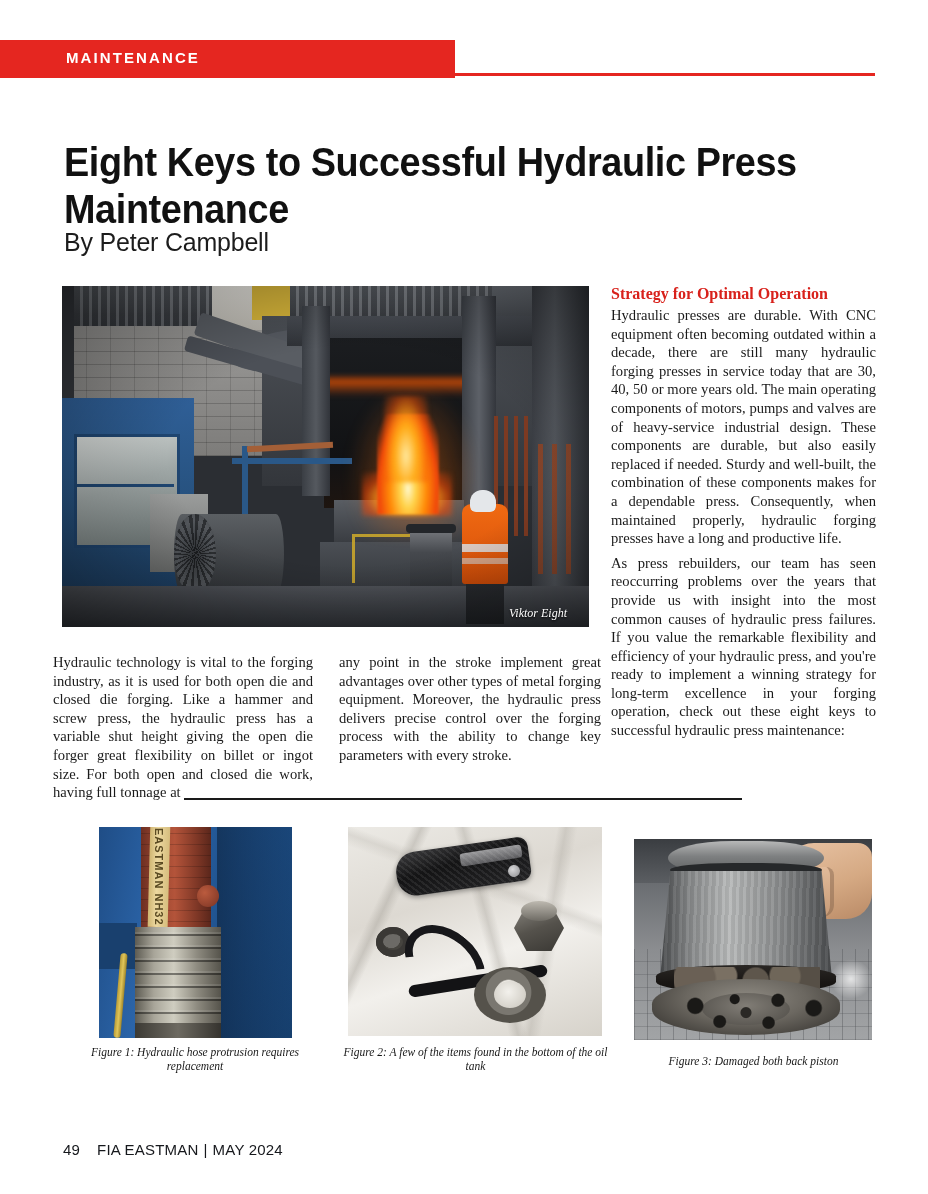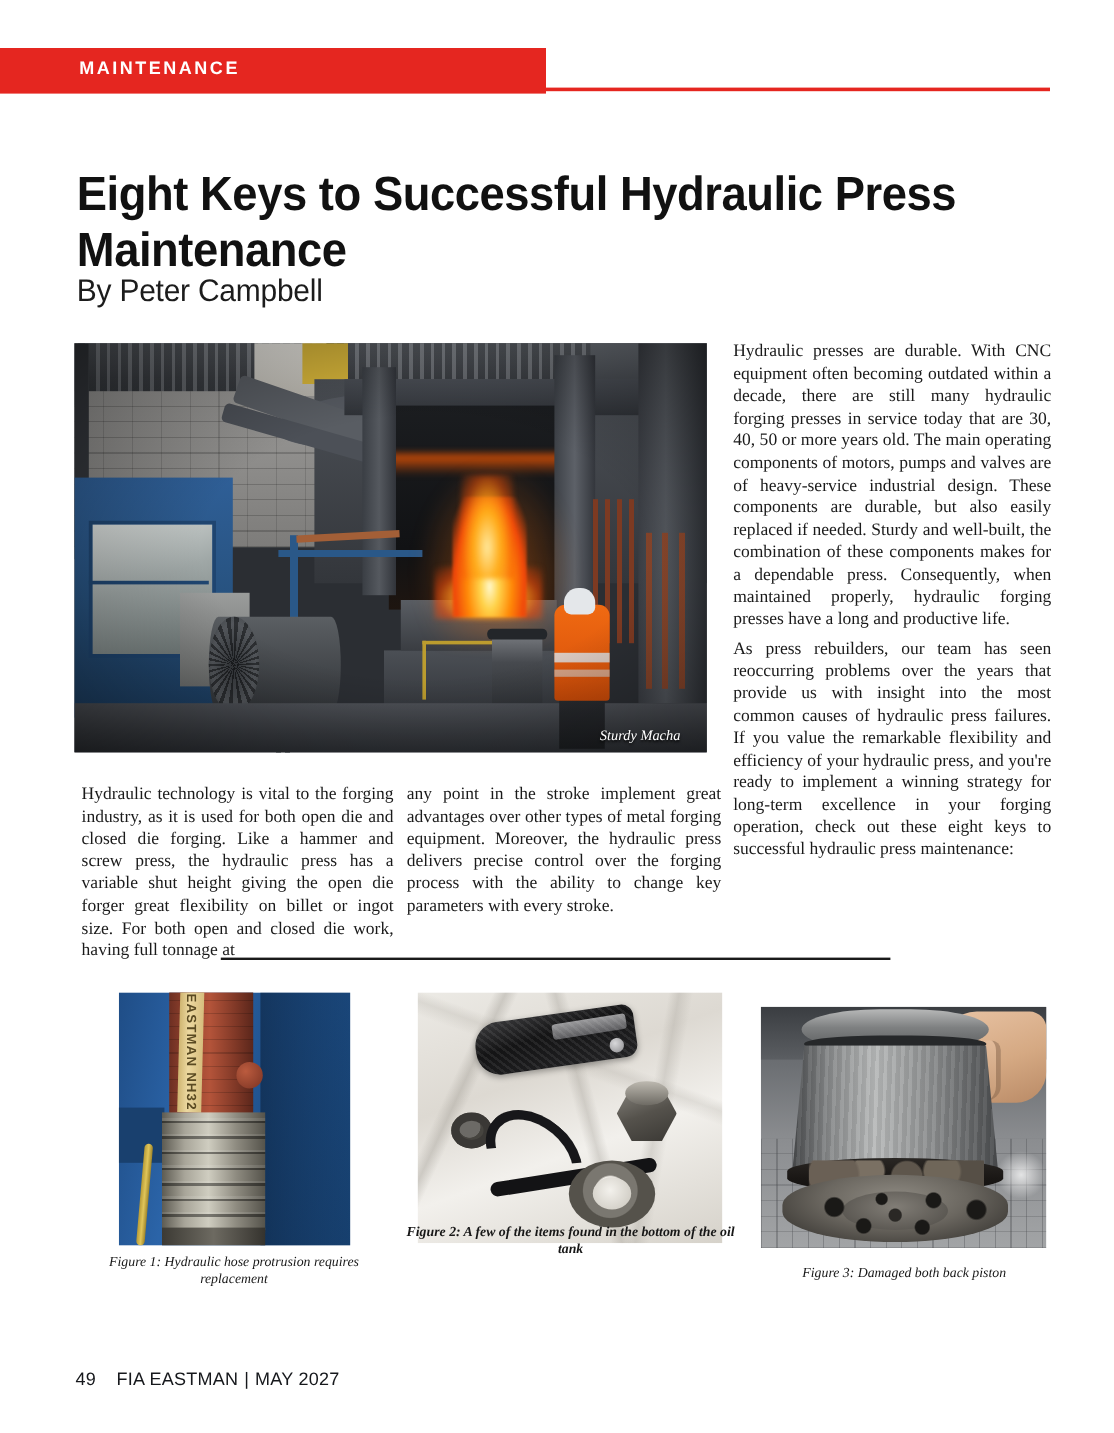--- a/index.html
+++ b/index.html
@@ -337,21 +337,21 @@
     color: #1a1a1a;
     text-align: justify;
     margin: 0;
     -webkit-hyphens: auto;
     hyphens: auto;
   }
   .body-p + .body-p { margin-top: 6px; }
 
   .lower-col-1 {
     position: absolute;
-    left: 68px; top: 653px;
+    left: 53px; top: 653px;
     width: 260px;
   }
   .lower-col-2 {
     position: absolute;
     left: 339px; top: 653px;
     width: 262px;
   }
 
   
   .divider {
@@ -518,21 +518,21 @@
   .f2-bearing {
     position:absolute; left:126px; top:140px; width:72px; height:56px;
     border-radius:50%;
     background: radial-gradient(circle at 48% 45%, #efece6 0 24%, #7a7770 27% 46%, #55524b 48% 78%, #36342f 80% 100%);
   }
   .f2-bearing-in {
     position:absolute; left:146px; top:154px; width:32px; height:27px;
     border-radius:50%;
     background: radial-gradient(circle at 45% 40%, #f3f1ec, #c8c4bb);
   }
-  .fig2-cap { left: 336px; top: 1020px; width: 279px; font-weight: bold; }
+  .fig2-cap { left: 336px; top: 1045px; width: 279px; }
 
   
   .fig3 { left: 634px; top: 839px; width: 238px; height: 201px; }
   .f3-bg {
     position:absolute; inset:0;
     background: linear-gradient(180deg,#55585c 0%,#6d7074 25%,#8b8d90 55%,#a2a4a6 100%);
   }
   .f3-bg-grid {
     position:absolute; left:0; top:110px; width:238px; height:91px;
     background:
@@ -679,24 +679,25 @@
   <div class="h-layer h-rail-yellow"></div>
   <div class="h-layer h-bucket"></div>
   <div class="h-layer h-bucket-rim"></div>
   <div class="h-layer h-floor"></div>
   <div class="h-layer h-worker-legs"></div>
   <div class="h-layer h-worker-body"></div>
   <div class="h-layer h-worker-stripe"></div>
   <div class="h-layer h-worker-stripe2"></div>
   <div class="h-layer h-worker-head"></div>
   <div class="h-layer h-vignette"></div>
-  <div class="hero-credit">Sturdy Macha</div>
+  <div class="hero-credit">Viktor Eight</div>
 </div>
 
 <div class="right-col">
+  <h2 class="sec-head">Strategy for Optimal Operation</h2>
   <p class="body-p">Hydraulic presses are durable. With CNC equipment often becoming outdated within a decade, there are still many hydraulic forging presses in service today that are 30, 40, 50 or more years old. The main operating components of motors, pumps and valves are of heavy-service industrial design. These components are durable, but also easily replaced if needed. Sturdy and well-built, the combination of these components makes for a dependable press. Consequently, when maintained properly, hydraulic forging presses have a long and productive life.</p>
   <p class="body-p">As press rebuilders, our team has seen reoccurring problems over the years that provide us with insight into the most common causes of hydraulic press failures. If you value the remarkable flexibility and efficiency of your hydraulic press, and you're ready to implement a winning strategy for long-term excellence in your forging operation, check out these eight keys to successful hydraulic press maintenance:</p>
 </div>
 
 <div class="lower-col-1">
   <p class="body-p">Hydraulic technology is vital to the forging industry, as it is used for both open die and closed die forging. Like a hammer and screw press, the hydraulic press has a variable shut height giving the open die forger great flexibility on billet or ingot size. For both open and closed die work, having full tonnage at</p>
 </div>
 <div class="lower-col-2">
   <p class="body-p">any point in the stroke implement great advantages over other types of metal forging equipment. Moreover, the hydraulic press delivers precise control over the forging process with the ability to change key parameters with every stroke.</p>
 </div>
@@ -755,14 +756,14 @@
     <div class="f3-grease"></div>
     <div class="f3-grease-chunks"></div>
     <div class="f3-flange"></div>
     <div class="f3-flange-inner"></div>
     <div class="f3-holes"></div>
   </div>
 </div>
 <div class="fig-cap fig3-cap">Figure 3: Damaged both back piston</div>
 
 <div class="footer">
-  <span class="pg">49</span><span>FIA EASTMAN</span><span class="sep">|</span><span>MAY 2027</span>
+  <span class="pg">49</span><span>FIA EASTMAN</span><span class="sep">|</span><span>MAY 2024</span>
 </div>
 
 </body></html>

